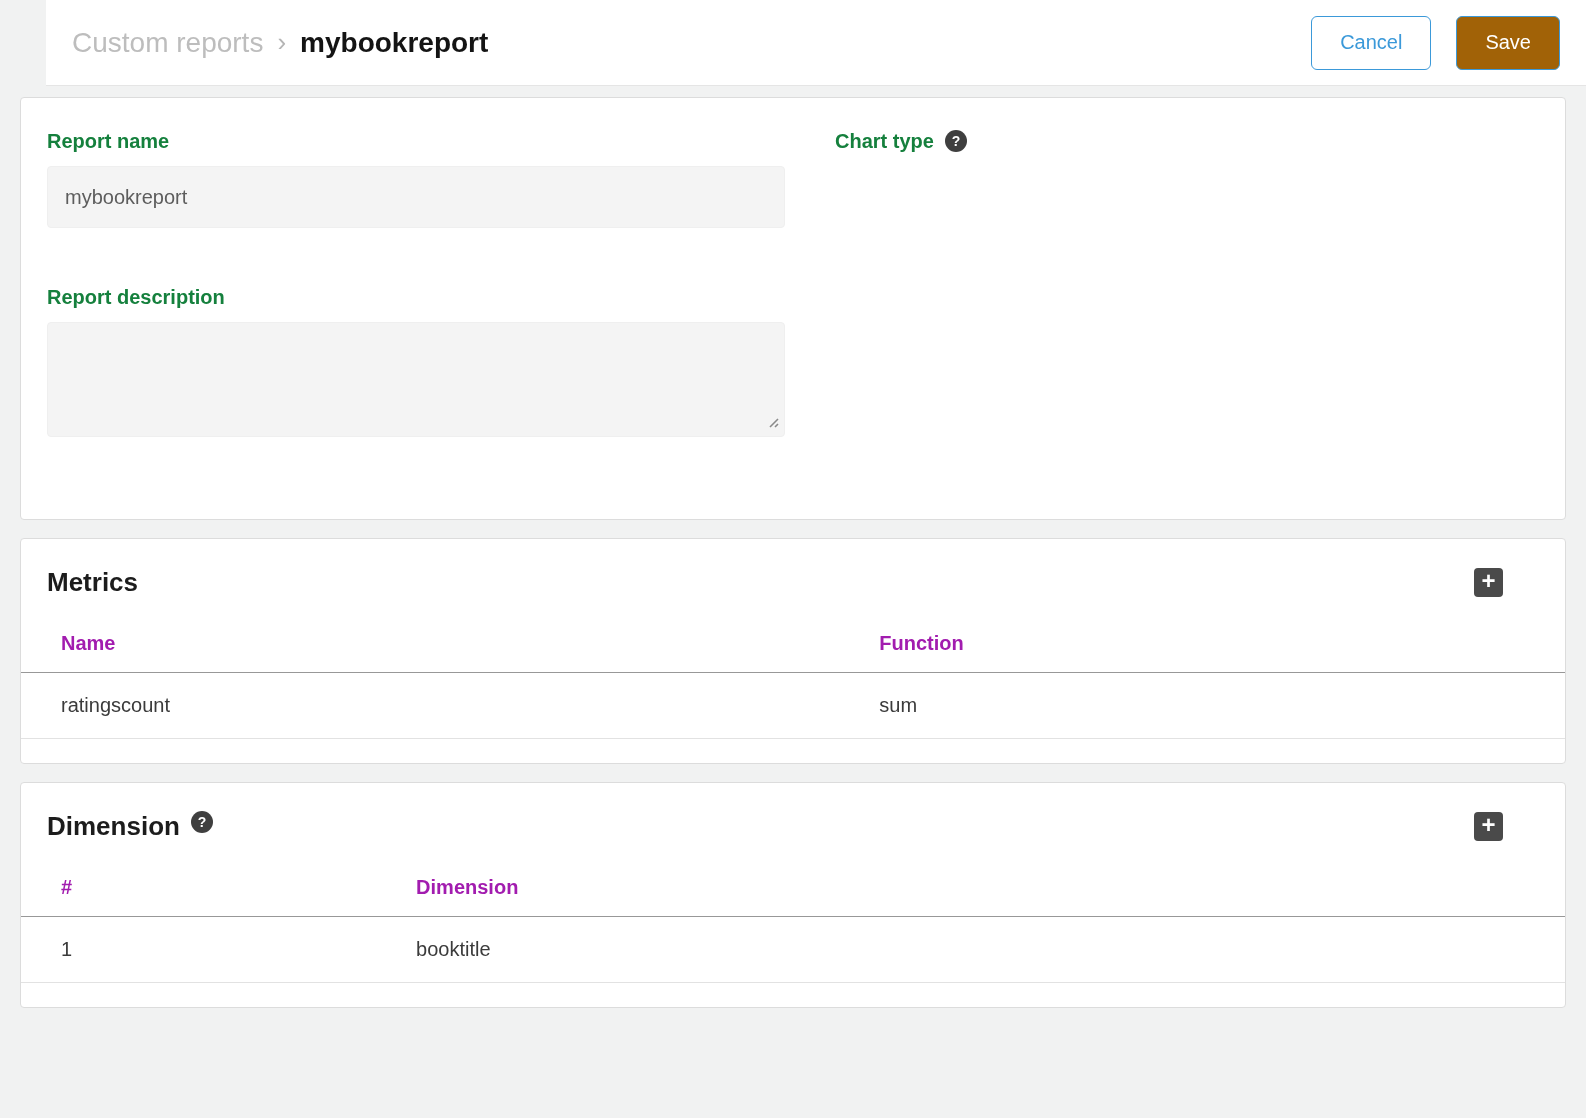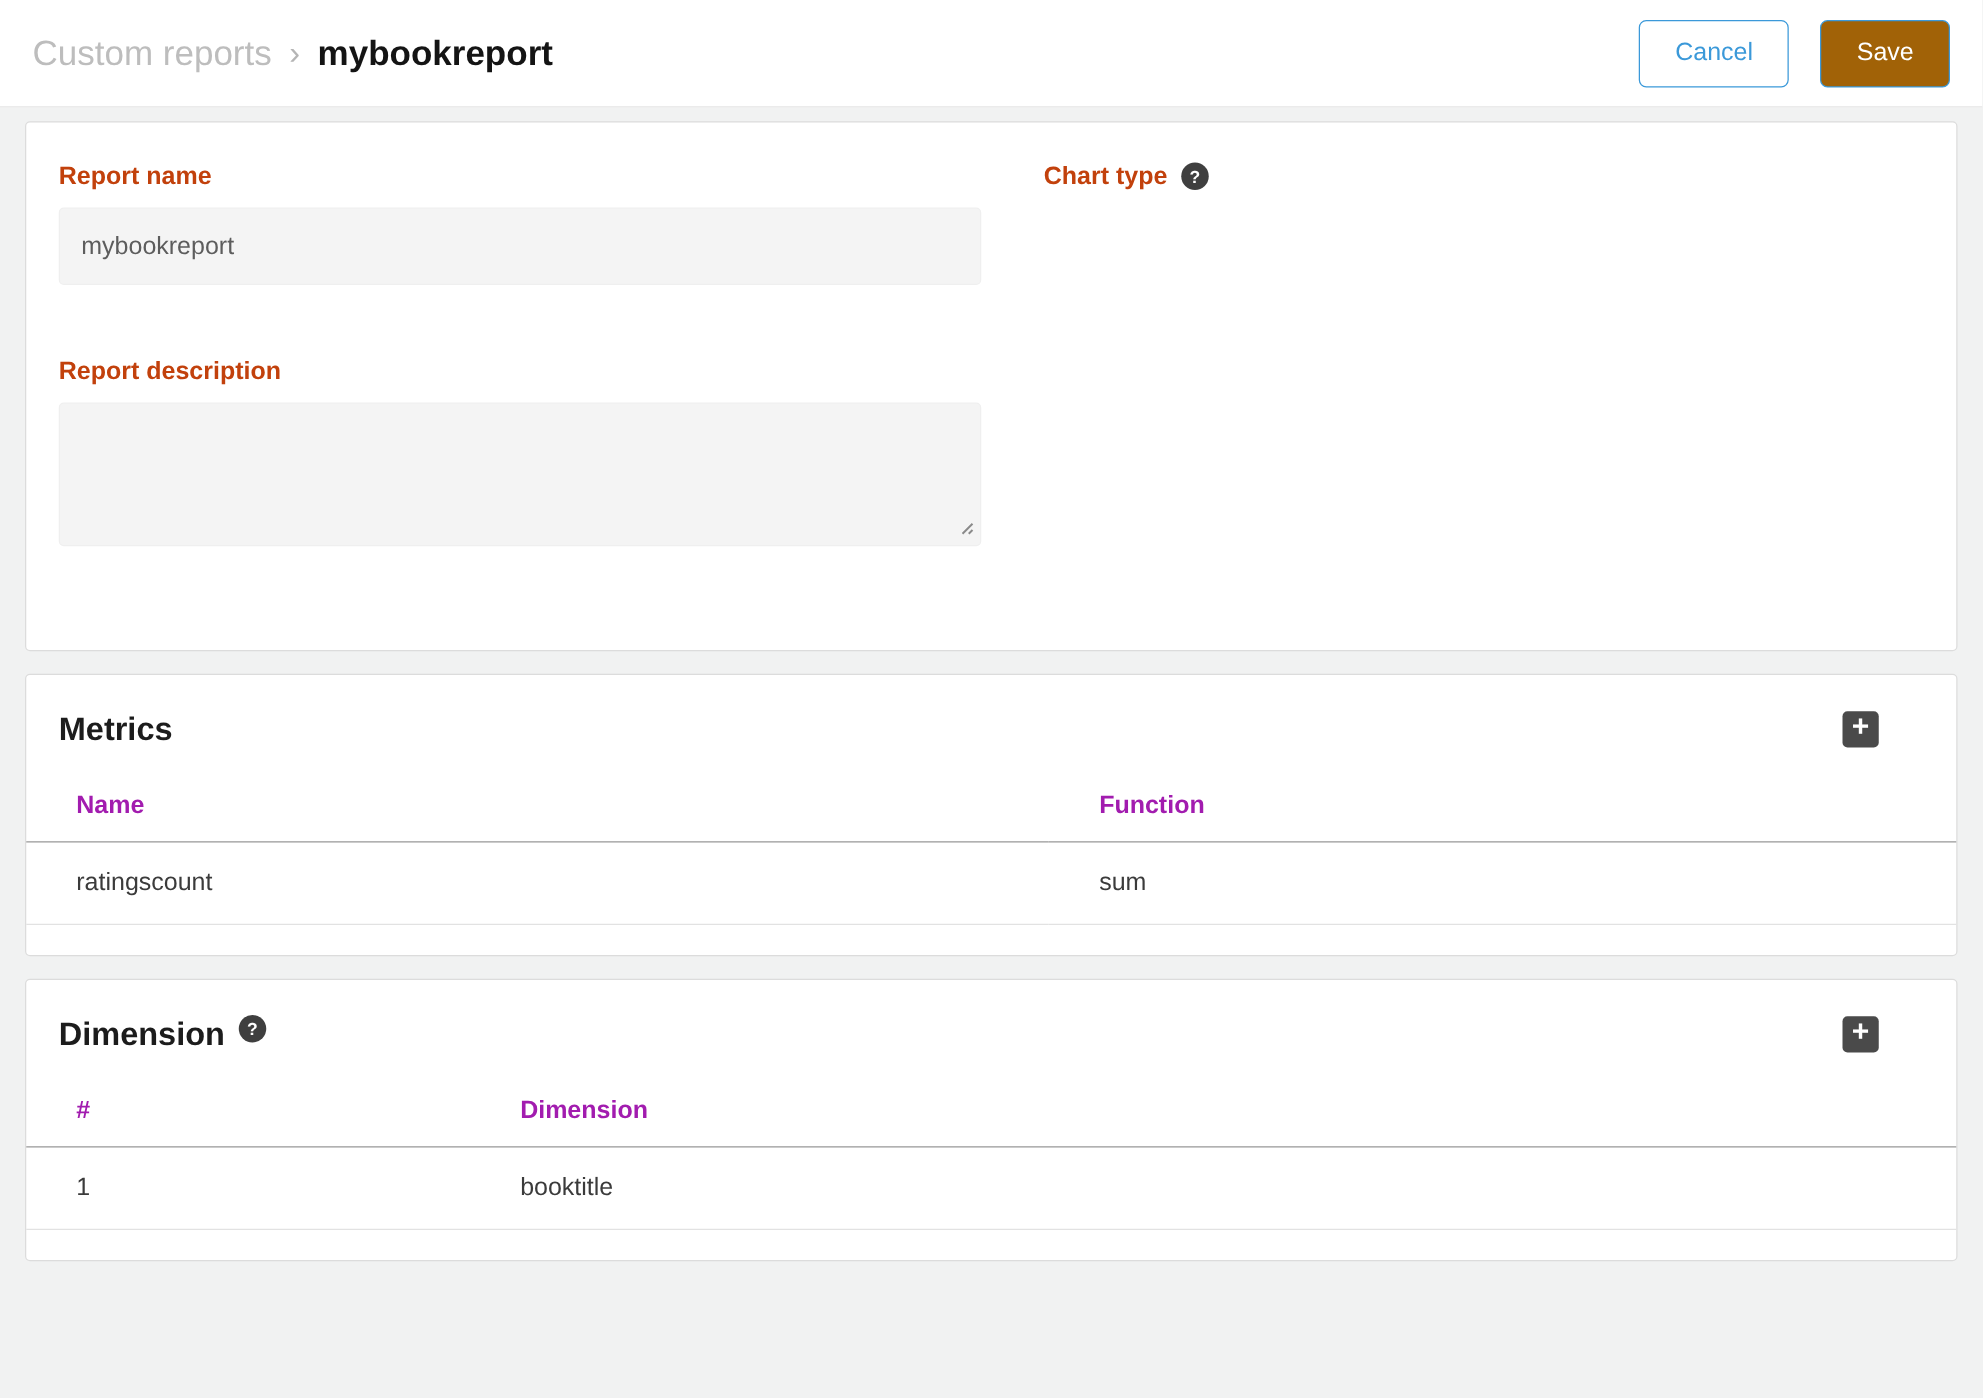--- a/index.html
+++ b/index.html
@@ -11,20 +11,21 @@
   }
   
   .top-bar {
     height: 86px;
     background: #ffffff;
     border-bottom: 1px solid #e5e5e5;
     display: flex;
     align-items: center;
     justify-content: space-between;
     padding: 0 26px;
+    margin-left: 46px;
   }
   .breadcrumb { display: flex; align-items: center; font-size: 28px; }
   .crumb-parent { color: #bdbdbd; cursor: pointer; }
   .crumb-sep { color: #b5b5b5; margin: 0 14px; font-size: 26px; }
   .crumb-current { color: #141414; font-weight: 700; }
   .header-actions { display: flex; align-items: center; gap: 25px; }
   .btn {
     height: 54px;
     border-radius: 6px;
     font-size: 20px;
@@ -52,21 +53,21 @@
   .card {
     background: #ffffff;
     border: 1px solid #dcdcdc;
     border-radius: 4px;
   }
   .card-title { font-size: 26px; font-weight: 700; color: #1c1c1c; }
   
   .basics-card { padding: 32px 26px 78px; }
   .basics-card .card-title { margin-bottom: 30px; }
   .basics-grid { display: grid; grid-template-columns: 738px 1fr; column-gap: 50px; }
-  .field-label { font-size: 20px; font-weight: 700; color: #c2410c; display: block; margin-bottom: 13px; }
+  .field-label { font-size: 20px; font-weight: 700; color: #15803d; display: block; margin-bottom: 13px; }
   .text-input {
     width: 100%;
     height: 62px;
     background: #f4f4f4;
     border: 1px solid #efefef;
     border-radius: 4px;
     padding: 0 17px;
     font-size: 20px;
     color: #5d5d5d;
     font-family: "Liberation Sans", sans-serif;

